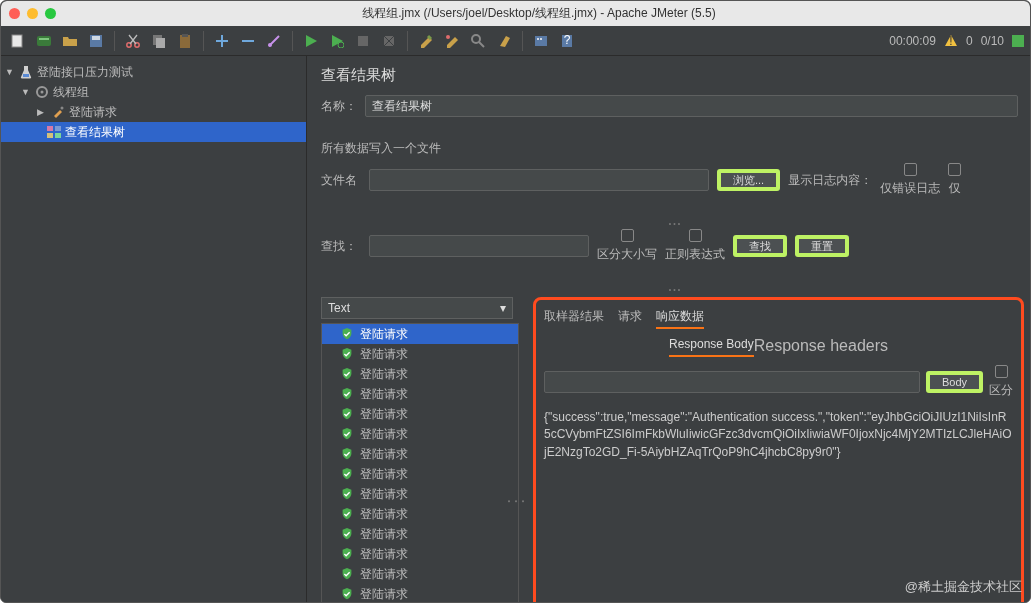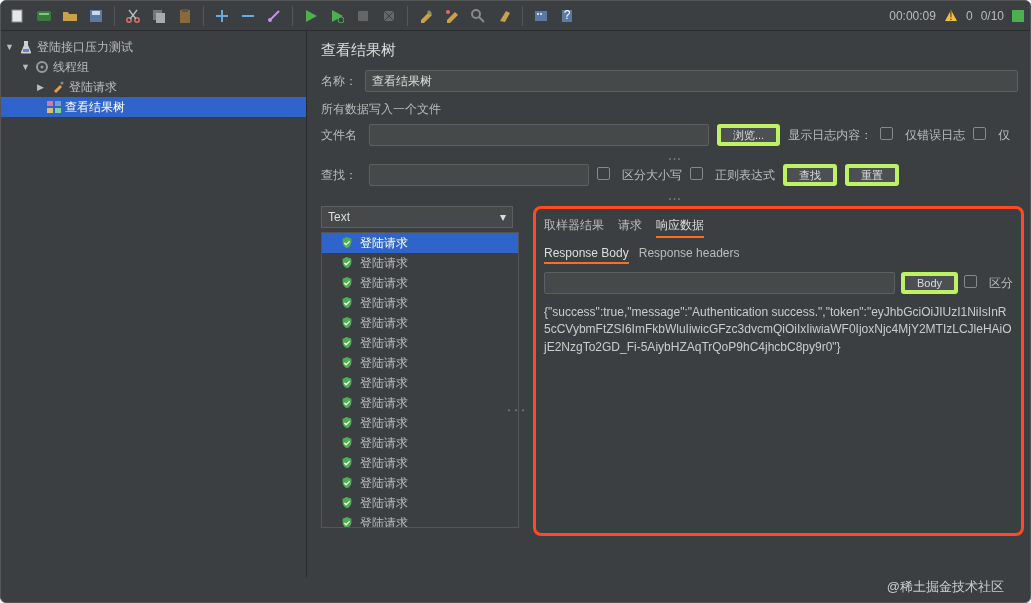--- a/index.html
+++ b/index.html
@@ -15,50 +15,58 @@
 .sep { width:1px; height:20px; background:#555; margin:0 3px; }
 .status-right { margin-left:auto; display:flex; align-items:center; gap:8px; color:#bbb; font-size:11px; }
 .body { display:flex; height:calc(100% - 55px); }
 .tree { width:306px; background:#3c3f41; border-right:1px solid #2b2b2b; padding:6px 0; overflow:hidden; }
 .tnode { display:flex; align-items:center; height:20px; color:#bbb; cursor:pointer; gap:4px; padding-left:4px; }
 .tnode.sel { background:#2f65ca; color:#fff; }
 .arrow { width:10px; font-size:9px; color:#bbb; }
 .ticon { width:14px; height:14px; display:flex; align-items:center; justify-content:center; }
 .content { flex:1; background:#3c3f41; padding:10px 0 0 14px; color:#bbb; overflow:hidden; }
 .hdr { font-size:15px; color:#ddd; margin-bottom:10px; }
-.row { display:flex; align-items:center; margin-bottom:9px; gap:8px; }
+.row { display:flex; align-items:center; margin-bottom:23px; gap:8px; }
 .lbl { color:#bbb; font-size:12px; min-width:34px; }
 .inp { background:#45494a; border:1px solid #5e6060; height:22px; color:#ddd; padding:0 6px; border-radius:2px; }
 .btn { background:#4c5052; border:4px solid #bef264; color:#ddd; height:22px; padding:0 12px; border-radius:3px; cursor:pointer; font-size:11px; }
-.chk { display:flex; gap:12px; color:#bbb; font-size:11px; }
+.chk { display:flex; align-items:center; gap:4px; color:#bbb; font-size:11px;flex-direction:column; }
 .chkbox { width:13px; height:13px; border:1px solid #888; border-radius:2px; }
 .section-lbl { color:#bbb; font-size:12px; margin-bottom:6px; display:block; }
 .dots { text-align:center; color:#777; font-size:7px; letter-spacing:2px; margin:2px 0; }
 .lower { display:flex; margin-top:4px; height:330px; }
 .reslist { width:198px; }
 .dropdown { width:192px; height:22px; background:#45494a; border:1px solid #5e6060; color:#ddd; padding:0 6px; display:flex; align-items:center; justify-content:space-between; border-radius:0; margin-bottom:4px; }
 .listbox { border:1px solid #555; height:296px; overflow-y:auto; overflow-x:hidden; background:#3c3f41; }
 .listbox::-webkit-scrollbar{width:10px;} .listbox::-webkit-scrollbar-track{background:#3c3f41;} .listbox::-webkit-scrollbar-thumb{background:#5a5d5f;border-radius:2px;}
 .litem { display:flex; align-items:center; height:20px; padding-left:18px; gap:6px; color:#bbb; cursor:pointer; }
 .litem.sel { background:#2f65ca; color:#fff; }
 .shield { width:14px; height:14px; }
 .detail { flex:1; border:3px solid #ff4b1f; border-radius:8px; margin-left:6px; margin-right:6px; padding:6px 8px; position:relative; }
 .tabs { display:flex; gap:14px; margin-bottom:6px; }
 .tab { color:#bbb; padding:2px 0; cursor:pointer; font-size:12px; }
 .tab.active { color:#ddd; border-bottom:2px solid #f97316; }
-.subtabs { display:flex; gap:10px; margin-bottom:8px; }
+.subtabs { display:flex; margin-bottom:8px;justify-content:center; }
 .findrow { display:flex; gap:6px; margin-bottom:10px; align-items:center; }
 .respbody { color:#ccc; font-size:12px; line-height:1.45; word-break:break-all; }
-.watermark { position:absolute; right:26px; bottom:6px; color:#ddd; font-size:13px; opacity:.9; }
+.watermark { position:absolute; right:8px; bottom:6px; color:#ddd; font-size:13px; opacity:.9; }
 .vdots { width:8px; display:flex; justify-content:center; color:#777; font-size:7px; writing-mode:vertical-rl; letter-spacing:2px; padding-top:80px; }
 </style>
 </head>
 <body>
 
 <div class="window">
+  <div class="titlebar">
+    <div class="traffic">
+      <div class="tl red"></div>
+      <div class="tl yel"></div>
+      <div class="tl grn"></div>
+    </div>
+    <div class="title">线程组.jmx (/Users/joel/Desktop/线程组.jmx) - Apache JMeter (5.5)</div>
+  </div>
 
   <div class="toolbar">
     <div class="tbtn">
         <svg width="16" height="16">
           <rect x="2" y="2" width="10" height="12" fill="#e8e8e8" stroke="#888"></rect>
         </svg>
       </div>
     <div class="tbtn">
         <svg width="16" height="16">
           <rect x="1" y="3" width="14" height="10" rx="2" fill="#3a7a3a"></rect>
@@ -388,21 +396,21 @@
         </div>
         <div class="vdots">•<br>•<br>•</div>
         <div class="detail">
           <div class="tabs">
             <div class="tab">取样器结果</div>
             <div class="tab">请求</div>
             <div class="tab active">响应数据</div>
           </div>
           <div class="subtabs">
             <div class="tab active" style="font-size:12px">Response Body</div>
-            <div class="tab" style="font-size:12px">Response headers</div>
+            <div class="tab" style="font-size:16px">Response headers</div>
           </div>
           <div class="findrow">
             <input class="inp" style="flex: 1 1 0%; max-width: 392px;">
             <button class="btn">Body</button>
             <label class="chk">
                 <span class="chkbox"></span>
                 <span>区分</span>
               </label>
           </div>
           <div class="respbody">{"success":true,"message":"Authentication success.","token":"eyJhbGciOiJIUzI1NiIsInR5cCVybmFtZSI6ImFkbWluIiwicGFzc3dvcmQiOiIxIiwiaWF0IjoxNjc4MjY2MTIzLCJleHAiOjE2NzgTo2GD_Fi-5AiybHZAqTrQoP9hC4jhcbC8py9r0"}</div>

